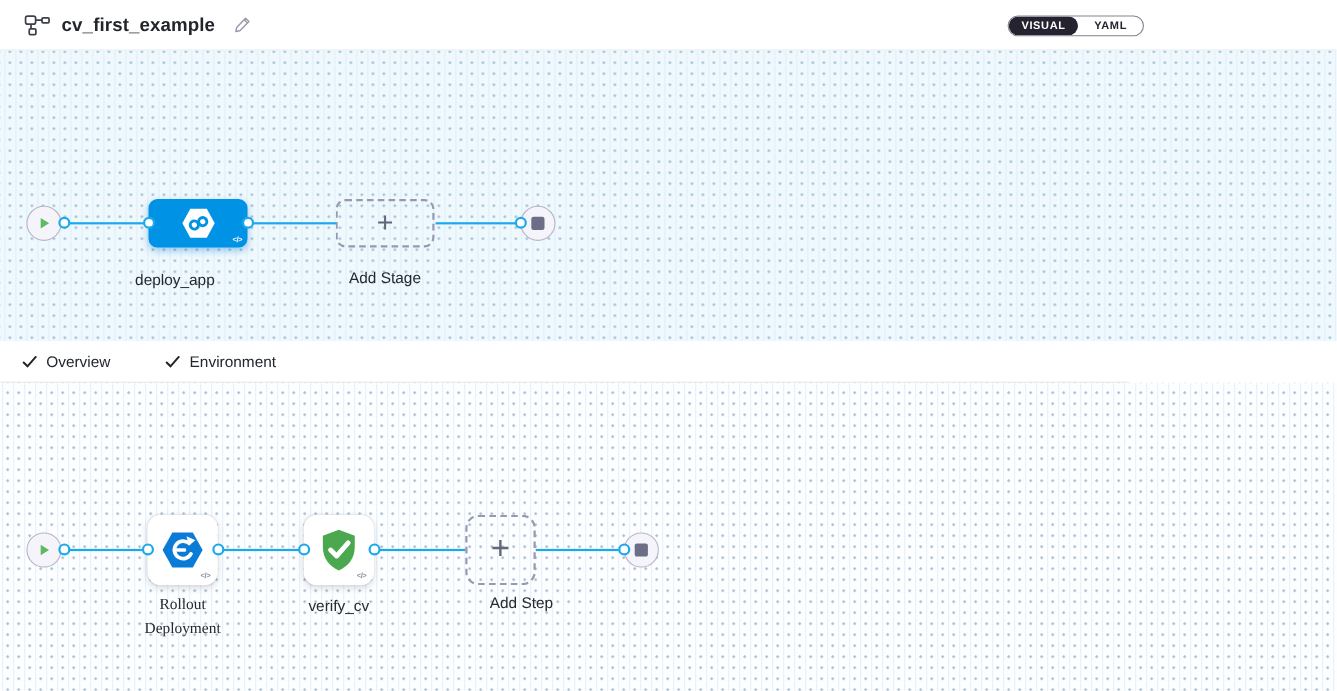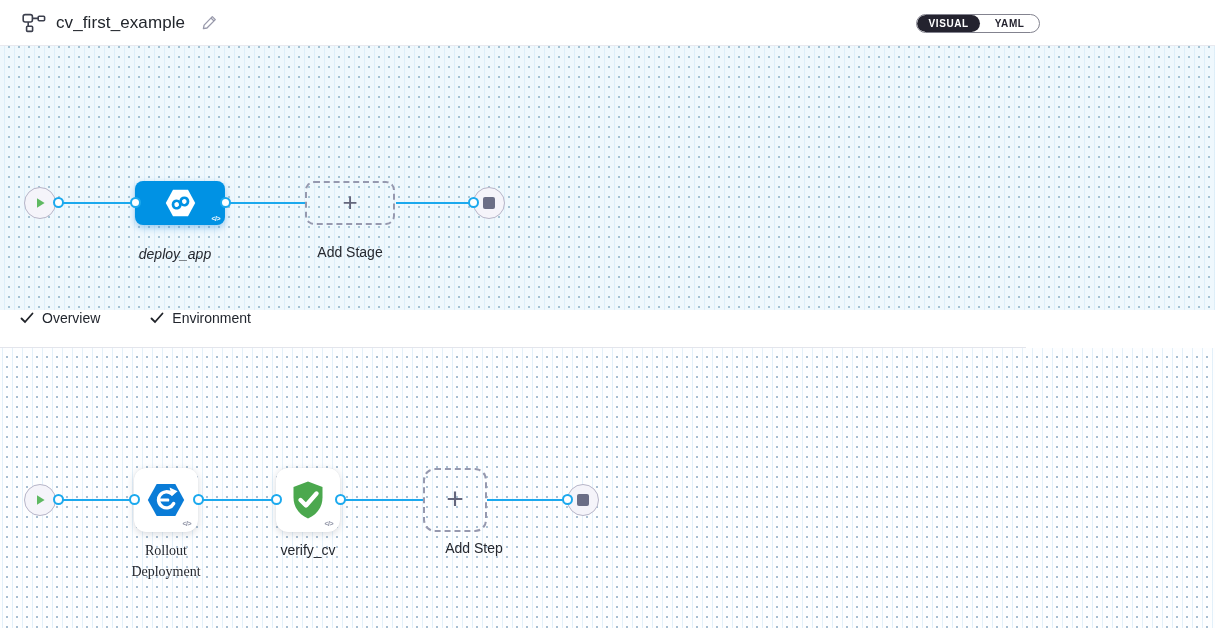--- a/index.html
+++ b/index.html
@@ -3,21 +3,21 @@
 <meta charset="utf-8">
 <style>
   * { margin:0; padding:0; box-sizing:border-box; }
   html,body { width:1215px; height:628px; overflow:hidden; background:#fff;
     font-family:"Liberation Sans","DejaVu Sans",sans-serif; }
 
   
   .header { position:absolute; top:0; left:0; width:1215px; height:46px;
     background:#fff; border-bottom:1px solid #e8e9ef; display:flex; align-items:center; }
   .header-left { display:flex; align-items:center; gap:10px; padding-left:22px; }
-  .title { font-size:17px; font-weight:400; color:#22262c; letter-spacing:.1px; }
+  .title { font-size:17px; font-weight:700; color:#22262c; letter-spacing:.1px; }
   .edit-btn { margin-left:6px; display:flex; align-items:center; cursor:pointer; }
 
   .toggle { position:absolute; right:175px; top:14px; height:19px; width:124px;
     border:1px solid #83838f; border-radius:10px; background:#fff;
     display:flex; align-items:stretch; overflow:hidden; }
   .toggle-seg { flex:1; display:flex; align-items:center; justify-content:center;
     font-size:10px; font-weight:700; letter-spacing:.6px; color:#24232f; cursor:pointer; }
   .toggle-seg.active { background:#24232f; color:#fff; border-radius:10px; flex:1.08; }
 
   
@@ -58,21 +58,21 @@
     color:#63667c; font-weight:300; }
   .dashed-stage { left:305px; top:135px; width:90px; height:44px; border-radius:9px; font-size:26px; }
   .dashed-step  { left:423px; top:120px; width:64px; height:64px; border-radius:12px; font-size:30px; }
   .plus { line-height:0; margin-top:-3px; }
 
   .node-label { position:absolute; text-align:center; font-size:14px; color:#25282f;
     line-height:21px; z-index:2; }
 
   
   .tabbar { position:absolute; top:310px; left:0; width:1026px; height:38px; background:#fff;
-    border-bottom:1px solid #e3e5ec; display:flex; align-items:flex-start; padding-left:8px; gap:26px; }
+    border-bottom:1px solid #e3e5ec; display:flex; align-items:center; padding-left:8px; gap:26px; }
   .tab { position:relative; display:flex; align-items:center; gap:8px; padding:0 12px;
     font-size:14px; color:#22262e; cursor:pointer; white-space:nowrap; }
   .tab.active { font-weight:700; }
   .tab.active::after { content:""; position:absolute; left:0; right:0; bottom:-1px;
     height:3px; background:#0278d5; border-radius:2px 2px 0 0; }
 </style>
 </head>
 <body>
 
 <div class="header">
@@ -130,21 +130,21 @@
     <span class="plus">+</span>
   </div>
 
   <div class="edge" style="left:396px; top:156px; width:78px;"></div>
   <div class="port" style="left:468px; top:151px;"></div>
 
   <div class="endpoint" style="left:473px; top:141px;">
     <div class="stop-square"></div>
   </div>
 
-  <div class="node-label" style="left:115px; top:198px; width:120px;font-style:italic;">deploy_app</div>
+  <div class="node-label" style="left:99px; top:198px; width:120px;">deploy_app</div>
   <div class="node-label" style="left:290px; top:196px; width:120px;">Add Stage</div>
 </div>
 
 <div class="tabbar">
   <div class="tab">
     <svg width="14" height="12" viewBox="0 0 14 12" fill="none" stroke="#202329" stroke-width="1.8" stroke-linecap="round">
         <path d="M1.5 6.5 L5 10 L12.5 1.5"></path>
       </svg>
     <span>Overview</span>
   </div>

